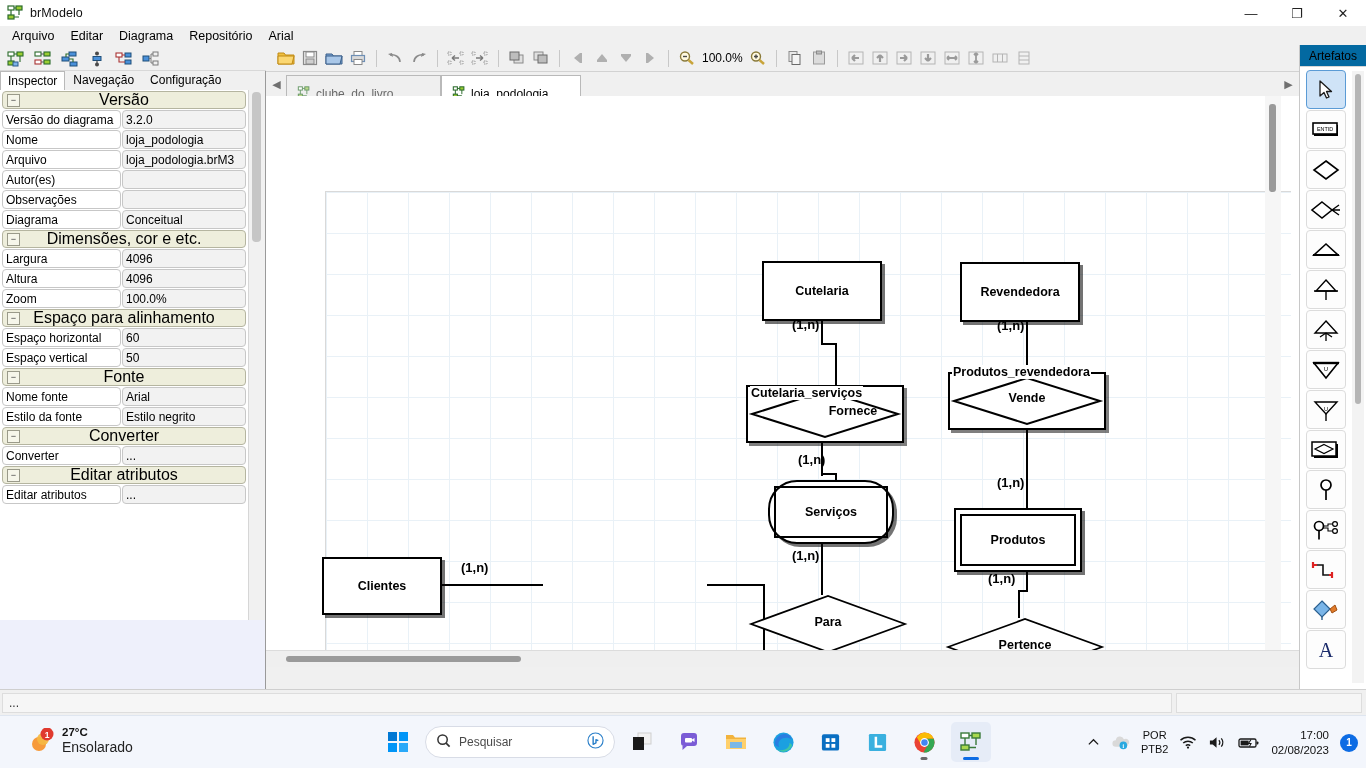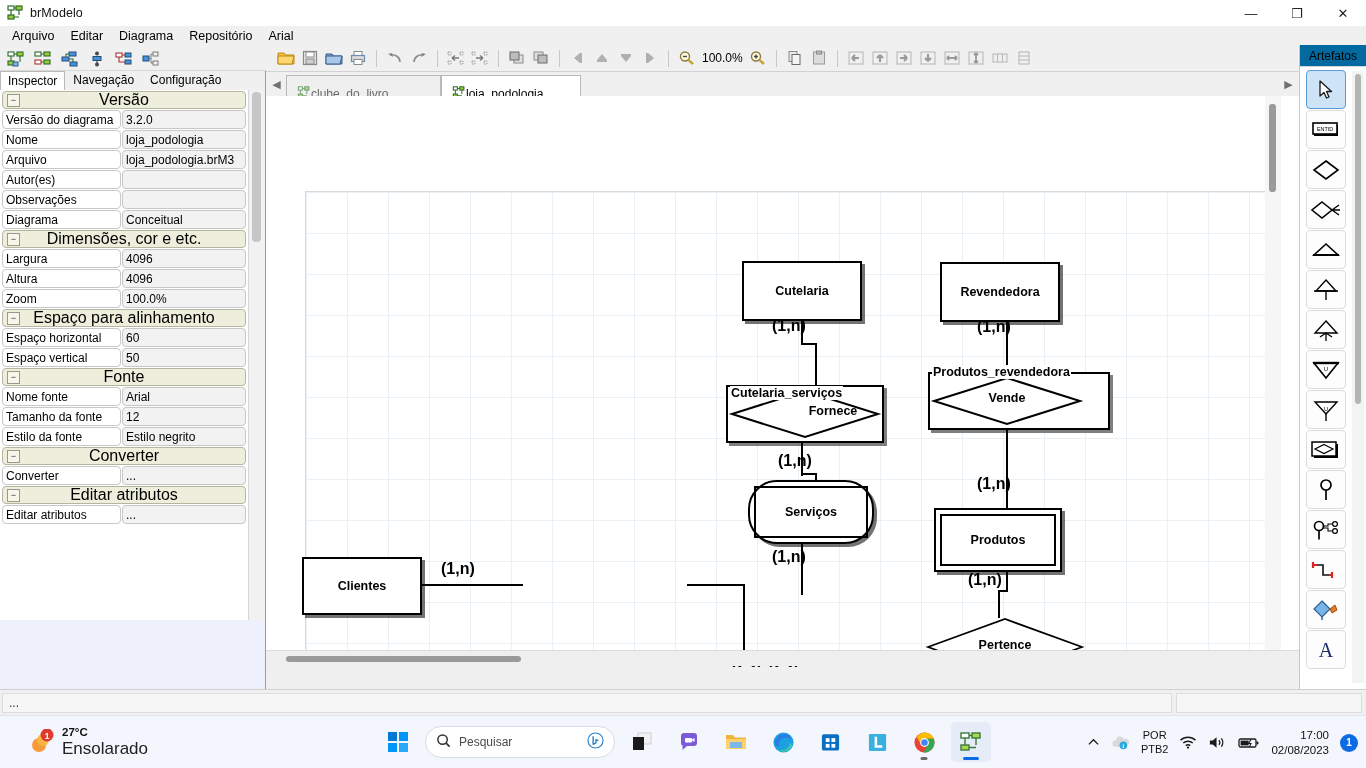--- a/index.html
+++ b/index.html
@@ -57,27 +57,27 @@
   .center{position:absolute;left:266px;top:45px;width:1033px;height:644px;background:#f0f0f0;}
   .doctoolbar{position:absolute;left:0;top:0;width:1033px;height:27px;background:#f0f0f0;
     border-bottom:1px solid #d2d2d2;box-sizing:border-box;display:flex;align-items:center;padding-left:8px;}
   .dsep{width:1px;height:17px;background:#c8c8c8;margin:0 6px;}
   .dico{width:22px;height:22px;display:flex;align-items:center;justify-content:center;cursor:default;border:1px solid transparent;}
   .zoomval{font-size:12px;margin:0 3px;color:#000;}
 
   .tabbar{position:absolute;left:0;top:27px;width:1033px;height:24px;background:#f0f0f0;border-bottom:1px solid #b9b9b9;}
   .tabscroll{position:absolute;left:4px;top:3px;width:13px;height:18px;display:flex;align-items:center;justify-content:center;color:#707070;font-size:11px;cursor:default;}
   .tabscroll.right{left:auto;right:4px;}
-  .dtab{position:absolute;top:3px;height:21px;display:flex;align-items:center;
+  .dtab{position:absolute;top:3px;height:21px;display:flex;align-items:center;gap:5px;
     padding:18px 10px;box-sizing:border-box;font-size:12px;border:1px solid #b9b9b9;background:#efefef;cursor:default;}
   .dtab.active{background:#fff;border-bottom:1px solid #fff;color:#000;}
   .dtab.inactive{color:#6a6a6a;}
 
   .canvaswrap{position:absolute;left:0;top:51px;width:1033px;height:571px;background:#fff;overflow:hidden;}
-  .canvasarea{position:absolute;left:8px;top:0;width:995px;height:556px;background:#fff;}
+  .canvasarea{position:absolute;left:28px;top:0;width:995px;height:556px;background:#fff;}
   .paper{position:absolute;left:31px;top:95px;width:965px;height:600px;background:#fff;
     background-image:linear-gradient(to right,#e9f1f7 1px,transparent 1px),
                      linear-gradient(to bottom,#e9f1f7 1px,transparent 1px);
     background-size:41px 41px;border-top:1px solid #d9d9d9;border-left:1px solid #d9d9d9;}
   .canv-vscroll{position:absolute;right:18px;top:0;width:16px;height:556px;background:#f6f6f6;}
   .canv-vthumb{position:absolute;left:4px;top:8px;width:7px;height:88px;background:#9a9a9a;border-radius:3px;}
   .canv-hscroll{position:absolute;left:0;bottom:0;width:1033px;height:16px;background:#efefef;border-top:1px solid #dcdcdc;}
   .canv-hthumb{position:absolute;left:20px;top:5px;width:235px;height:6px;background:#9a9a9a;border-radius:3px;}
 
   
@@ -88,21 +88,21 @@
   .entity.weak{border:2px solid #000;}
   .entity.weak::before{content:"";position:absolute;left:4px;top:4px;right:4px;bottom:4px;border:2px solid #000;}
   .entity .lbl{position:relative;z-index:2;}
   .assoc{position:absolute;box-sizing:border-box;background:#fff;border:2px solid #000;
     box-shadow:3px 3px 0 rgba(0,0,0,.5);}
   .assoc .atitle{position:absolute;left:2px;top:-1px;font-weight:bold;font-size:12.5px;
     background:#fff;padding:0 1px;white-space:nowrap;z-index:3;}
   .diamond{position:absolute;}
   .diamond svg{display:block;overflow:visible;}
   .dlabel{position:absolute;font-weight:bold;font-size:12.5px;text-align:center;white-space:nowrap;z-index:4;}
-  .card{position:absolute;font-weight:bold;font-size:16px;color:#000;white-space:nowrap;z-index:5;}
+  .card{position:absolute;font-weight:bold;font-size:13px;color:#000;white-space:nowrap;z-index:5;}
   .lineh{position:absolute;background:#000;height:2px;}
   .linev{position:absolute;background:#000;width:2px;}
 
   
   .palette{position:absolute;left:1299px;top:45px;width:67px;height:644px;background:#fff;
     border-left:1px solid #c8c8c8;box-sizing:border-box;}
   .pal-title{height:21px;display:flex;align-items:center;justify-content:center;font-size:12px;
     background:#0369a1;border-bottom:1px solid #d6d6d6;color:#000;}
   .pal-scroll{position:absolute;right:2px;top:26px;width:12px;height:612px;background:#f3f3f3;}
   .pal-thumb{position:absolute;left:3px;top:3px;width:6px;height:330px;background:#b5b5b5;border-radius:3px;}
@@ -117,21 +117,21 @@
   .sb-cell{position:absolute;top:3px;height:20px;background:#f6f6f6;border:1px solid #ddd;box-sizing:border-box;
     display:flex;align-items:center;padding-left:6px;font-size:12px;color:#333;}
 
   
   .taskbar{position:absolute;left:0;top:715px;width:1366px;height:53px;background:#f3f6fc;
     border-top:1px solid #dfe6f0;}
   .weather{position:absolute;left:28px;top:9px;display:flex;align-items:center;gap:8px;cursor:default;}
   .weather .sun{position:relative;width:26px;height:26px;}
   .wtext{display:flex;flex-direction:column;line-height:1.22;}
   .wtext .t1{font-size:11.5px;font-weight:bold;color:#111;}
-  .wtext .t2{font-size:17px;color:#222;}
+  .wtext .t2{font-size:14px;color:#222;}
   .tb-center{position:absolute;left:378px;top:6px;display:flex;align-items:center;gap:7px;}
   .tb-app{width:40px;height:40px;display:flex;align-items:center;justify-content:center;
     border-radius:5px;cursor:default;position:relative;}
   .tb-app.active{background:#e6ecf7;}
   .searchbox{width:190px;height:32px;background:#fff;border:1px solid #d8dce6;border-radius:16px;
     display:flex;align-items:center;gap:8px;padding:0 10px;box-sizing:border-box;cursor:text;}
   .searchbox .ph{font-size:12px;color:#4a4a4a;flex:1;}
   .tray{position:absolute;right:8px;top:0;height:53px;display:flex;align-items:center;gap:11px;}
   .tray .ti{display:flex;align-items:center;justify-content:center;cursor:default;}
   .lang{display:flex;flex-direction:column;align-items:center;line-height:1.22;font-size:11px;color:#111;}
@@ -296,24 +296,20 @@
 
       <div class="grp">
         <span class="exp">−</span>
         <span class="gl">Fonte</span>
       </div>
       <div class="row">
         <div class="cellL">Nome fonte</div>
         <div class="cellR">Arial</div>
       </div>
       <div class="row">
-        <div class="cellL">Tamanho da fonte</div>
-        <div class="cellR">12</div>
-      </div>
-      <div class="row">
         <div class="cellL">Estilo da fonte</div>
         <div class="cellR">Estilo negrito</div>
       </div>
 
       <div class="grp">
         <span class="exp">−</span>
         <span class="gl">Converter</span>
       </div>
       <div class="row">
         <div class="cellL">Converter</div>
@@ -588,28 +584,34 @@
           </div>
 
           <div class="assoc" style="left:420px;top:193px;width:158px;height:58px;">
             <span class="atitle">Cutelaria_serviços</span>
             <svg width="154" height="54" viewBox="0 0 154 54" style="position:absolute;left:0;top:0;">
               <polygon points="4,27 77,4 150,27 77,50" fill="none" stroke="#000" stroke-width="2"></polygon>
             </svg>
             <span class="dlabel" style="left:0;top:17px;width:154px;padding-left:28px;">Fornece</span>
           </div>
 
-          <div class="assoc" style="left:622px;top:180px;width:182px;height:58px;">
+          <div class="assoc" style="left:622px;top:180px;width:158px;height:58px;">
             <span class="atitle" style="top:-9px;">Produtos_revendedora</span>
             <svg width="154" height="54" viewBox="0 0 154 54" style="position:absolute;left:0;top:0;">
               <polygon points="4,27 77,4 150,27 77,50" fill="none" stroke="#000" stroke-width="2"></polygon>
             </svg>
             <span class="dlabel" style="left:0;top:17px;width:154px;">Vende</span>
           </div>
 
+          <div class="diamond" style="left:424px;top:403px;">
+            <svg width="156" height="58" viewBox="0 0 156 58">
+              <polygon points="1,29 78,1 155,29 78,57" fill="#fff" stroke="#000" stroke-width="1.7"></polygon>
+            </svg>
+            <span class="dlabel" style="left:0;top:20px;width:156px;">Para</span>
+          </div>
           <div class="diamond" style="left:621px;top:426px;">
             <svg width="156" height="58" viewBox="0 0 156 58">
               <polygon points="1,29 78,1 155,29 78,57" fill="#fff" stroke="#000" stroke-width="1.7"></polygon>
             </svg>
             <span class="dlabel" style="left:0;top:20px;width:156px;">Pertence</span>
           </div>
 
           <span class="card" style="left:466px;top:125px;">(1,n)</span>
           <span class="card" style="left:671px;top:126px;">(1,n)</span>
           <span class="card" style="left:472px;top:260px;">(1,n)</span>

